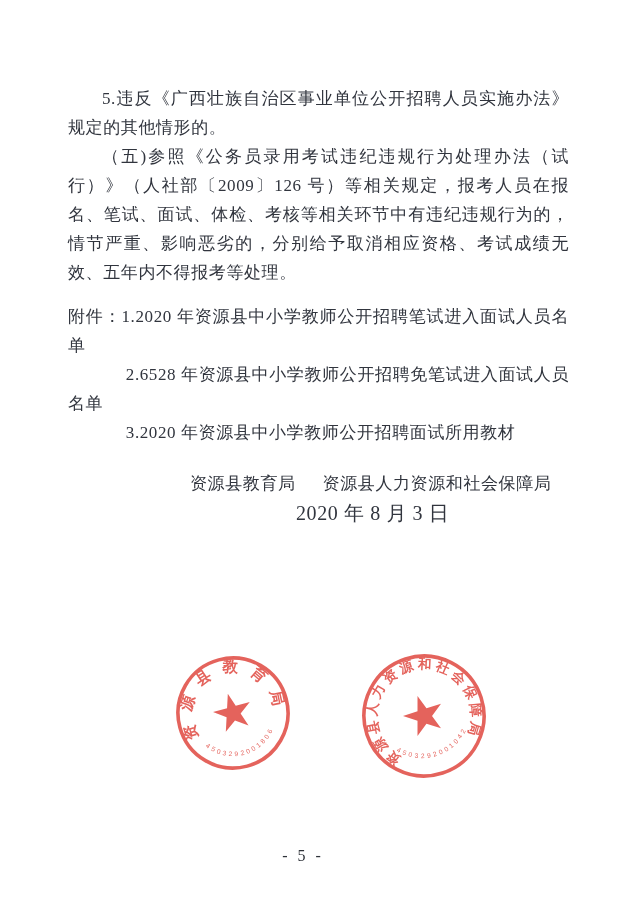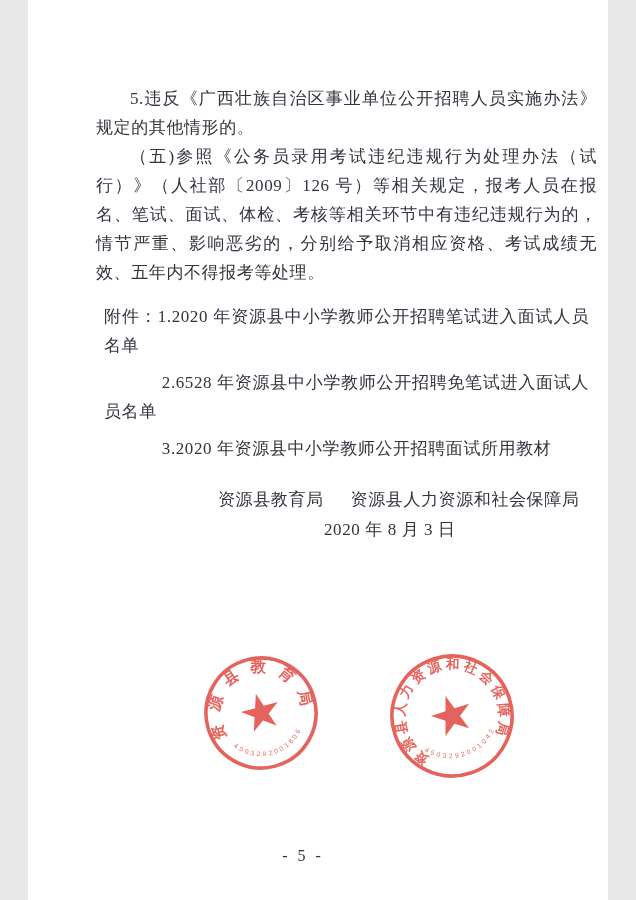--- a/index.html
+++ b/index.html
@@ -2,21 +2,21 @@
 <html><head>
 <meta charset="utf-8">
 <style>
   html, body {
     margin: 0;
     padding: 0;
     background: #e8e8e8;
   }
   .page {
     position: relative;
-    width: 580px;
+    width: 636px;
     height: 900px;
     margin: 0 auto;
     background: #ffffff;
     overflow: hidden;
     font-family: "Liberation Serif", "DejaVu Serif", serif;
     color: #31353e;
   }
   .content {
     position: absolute;
     left: 68px;
@@ -28,21 +28,21 @@
     font-size: 17px;
     line-height: 29px;
     letter-spacing: 0.6px;
     text-align: justify;
     text-indent: 2em;
   }
   .attach-block {
     margin-top: 15px;
   }
   .attach-item {
-    margin: 8px;
+    margin: 0;
     font-size: 17px;
     line-height: 29px;
     letter-spacing: 0.6px;
     text-align: justify;
     text-indent: 3.4em;
   }
   .attach-item.first {
     text-indent: 0;
   }
   .sig-row {
@@ -51,21 +51,21 @@
     padding-left: 122px;
     gap: 27px;
     font-size: 17px;
     line-height: 29px;
     letter-spacing: 0.6px;
     white-space: nowrap;
   }
   .date-row {
     margin-top: 1px;
     padding-left: 228px;
-    font-size: 17px;
+    font-size: 20px;
     line-height: 29px;
     letter-spacing: 0.6px;
     white-space: nowrap;
   }
   .seal {
     position: absolute;
     mix-blend-mode: multiply;
     opacity: 0.92;
     pointer-events: none;
   }

